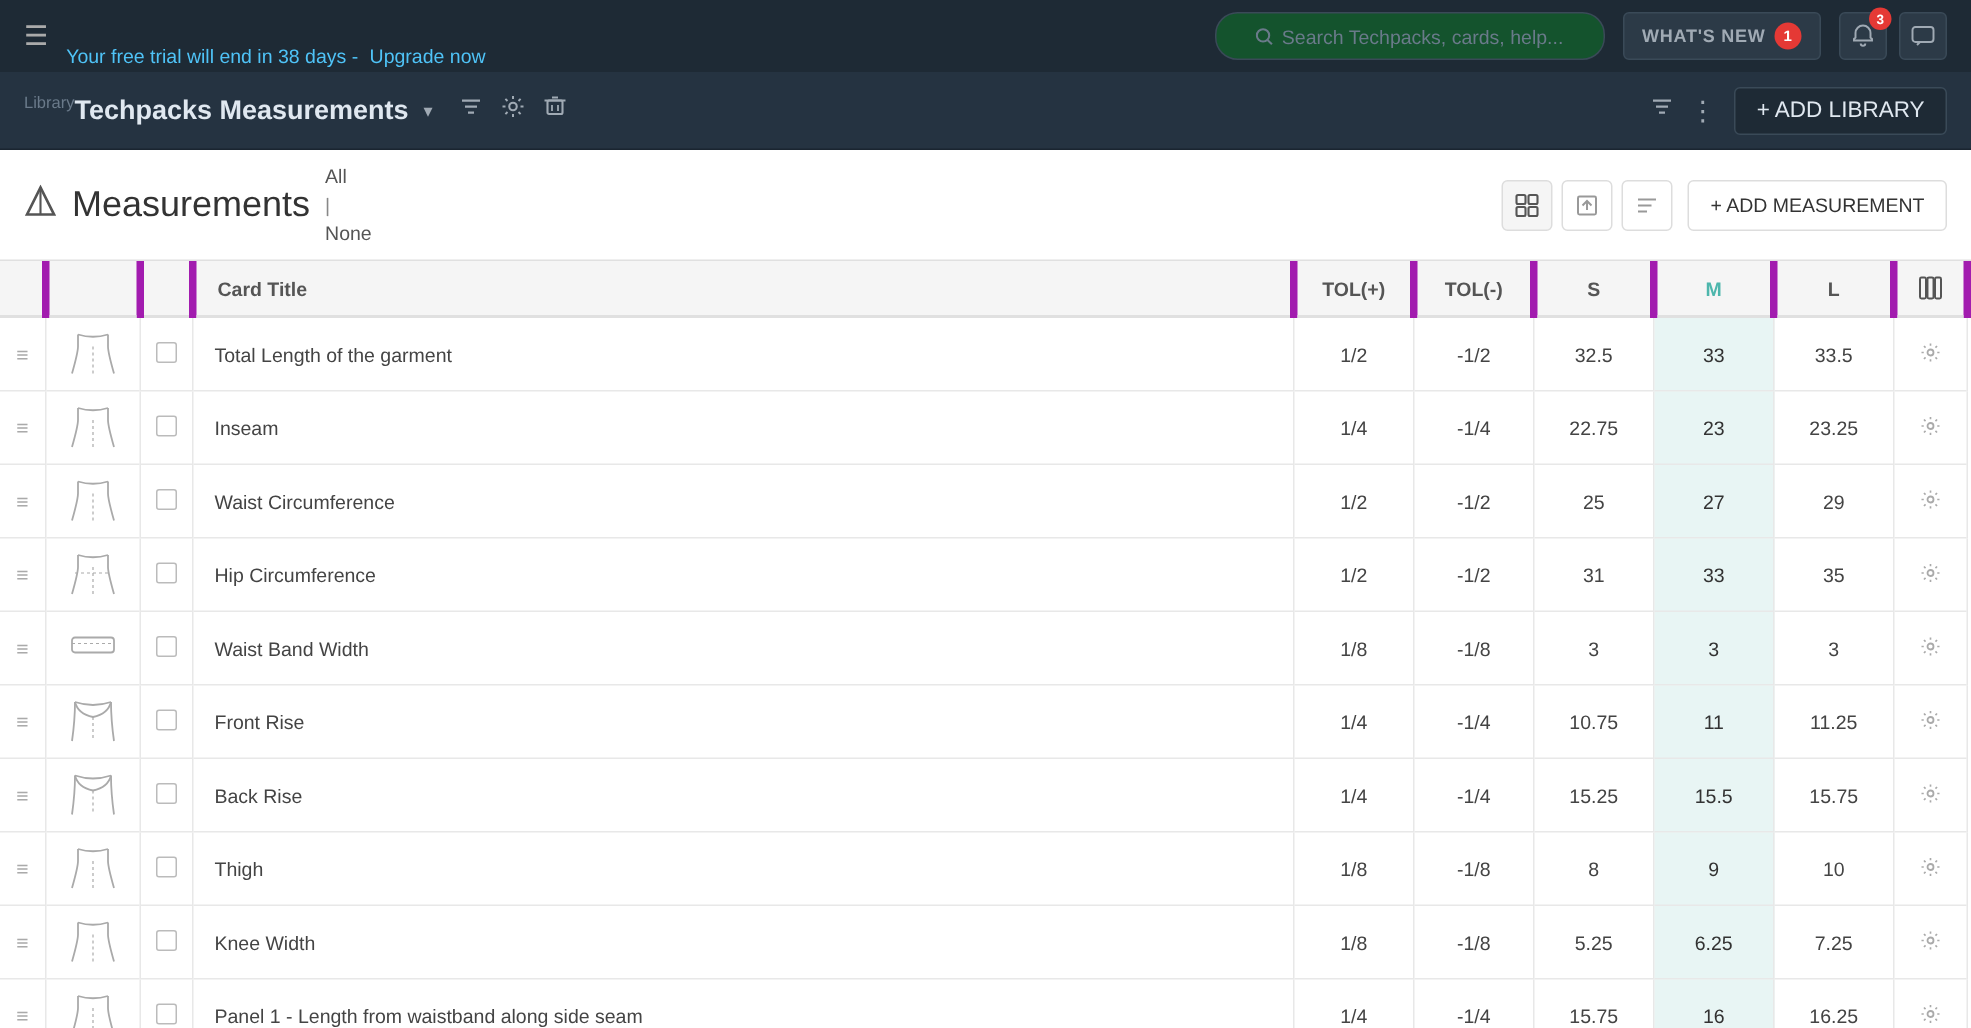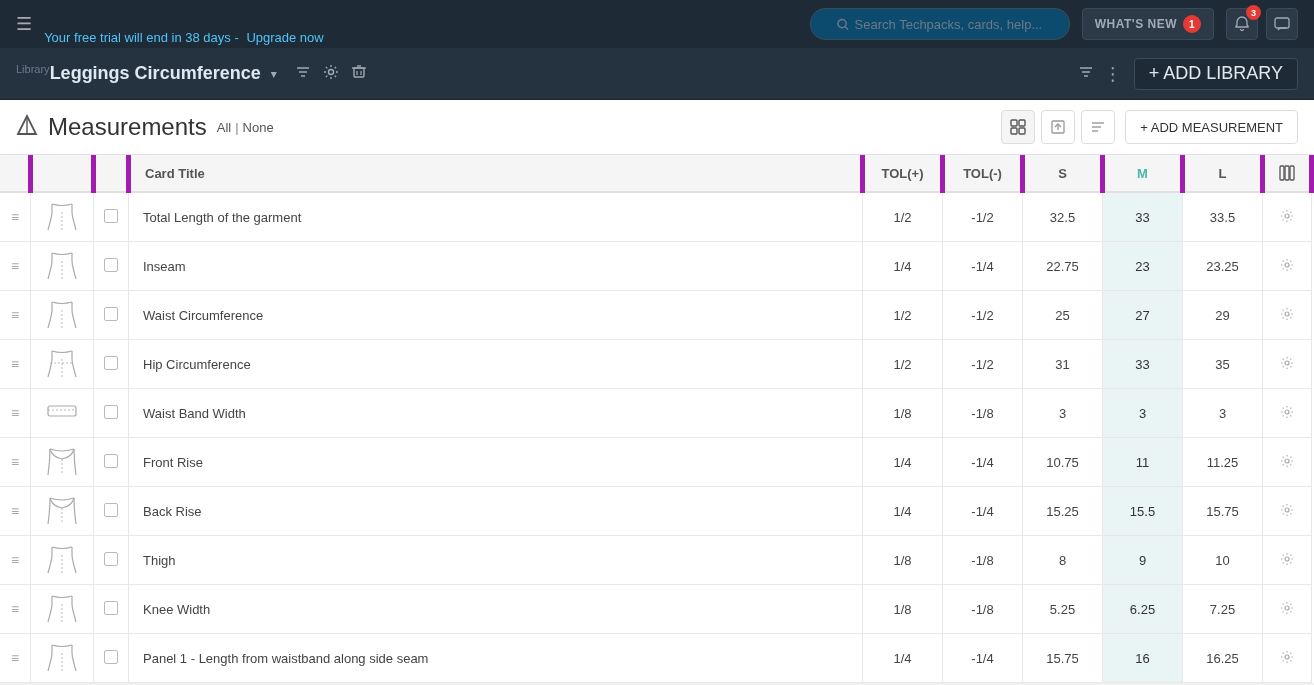--- a/index.html
+++ b/index.html
@@ -14,21 +14,21 @@
       height: 48px;
       gap: 12px;
     }
     .topnav-hamburger { color: #aaa; cursor: pointer; font-size: 18px; }
     .topnav-logo { display: flex; align-items: center; gap: 6px; color: #fff; font-weight: 700; font-size: 15px; }
     .logo-icon { width: 28px; height: 28px; display: flex; align-items: center; }
     .logo-icon svg { width: 28px; height: 28px; }
     .topnav-trial { color: #a0aab4; font-size: 13px; flex: 1; margin-top: 27px; }
     .topnav-trial span { color: #4fc3f7; cursor: pointer; }
     .topnav-search {
-      background: #0c4a6e;
+      background: #14532d;
       border: 1px solid #3a4a58;
       border-radius: 15px;
       display: flex;
       align-items: center;
       padding: 0 26px;
       height: 32px;
       gap: 6px;
       width: 260px;
     }
     .topnav-search input {
@@ -112,36 +112,36 @@
       background: #1e2a35;
       border: 1px solid #3a4a58;
       border-radius: 4px;
       color: #e0e8f0;
       padding: 0 14px;
       height: 32px;
       display: flex;
       align-items: center;
       gap: 6px;
       cursor: pointer;
-      font-size: 18px;
+      font-size: 15px;
       font-weight: 500;
     }
 
     
     .measurements-header {
       background: #fff;
       display: flex;
       align-items: center;
       padding: 10px 16px;
       gap: 10px;
       border-bottom: 1px solid #e0e0e0;
     }
     .meas-icon { color: #555; font-size: 20px; }
     .meas-title { font-size: 24px; font-weight: 400; color: #333; }
-    .meas-filter-links { display: flex; gap: 4px; color: #888; font-size: 13px; }
+    .meas-filter-links { display: flex; gap: 4px; color: #888; font-size: 13px; flex-direction: column; }
     .meas-filter-links a { color: #555; cursor: pointer; text-decoration: none; }
     .meas-spacer { flex: 1; }
     .meas-view-icons { display: flex; gap: 6px; }
     .view-icon-btn {
       width: 34px;
       height: 34px;
       border: 1px solid #ddd;
       border-radius: 4px;
       display: flex;
       align-items: center;
@@ -271,21 +271,21 @@
         <path d="M4 14l2-2h6" stroke="#a0aab4" stroke-width="1.3" fill="none"></path>
       </svg>
     </div>
   </div>
 </nav>
 
 <div class="library-bar">
   <div class="library-title-wrap">
     <span class="lib-sublabel">Library</span>
     <div style="display:flex;align-items:center;gap:6px;">
-      <span class="library-title">Leggings Circumference</span>
+      <span class="library-title">Techpacks Measurements</span>
       <span class="library-dropdown">▾</span>
     </div>
   </div>
   <div class="library-bar-actions">
     <span class="lib-icon-btn">
       <svg width="16" height="16" viewBox="0 0 16 16" fill="none">
         <line x1="2" y1="4" x2="14" y2="4" stroke="#a0aab4" stroke-width="1.5"></line>
         <line x1="4" y1="8" x2="12" y2="8" stroke="#a0aab4" stroke-width="1.5"></line>
         <line x1="6" y1="12" x2="10" y2="12" stroke="#a0aab4" stroke-width="1.5"></line>
       </svg>

